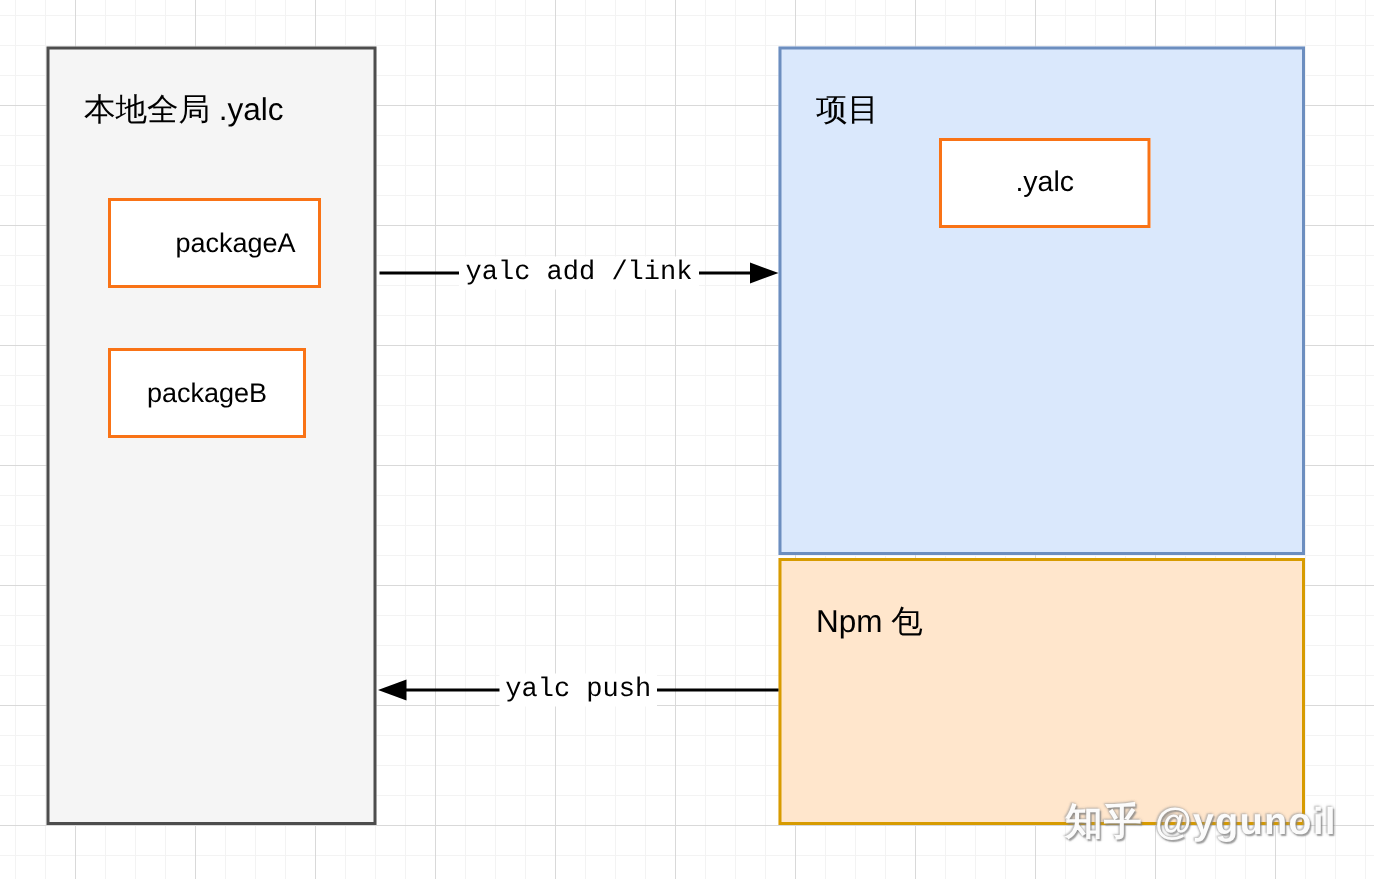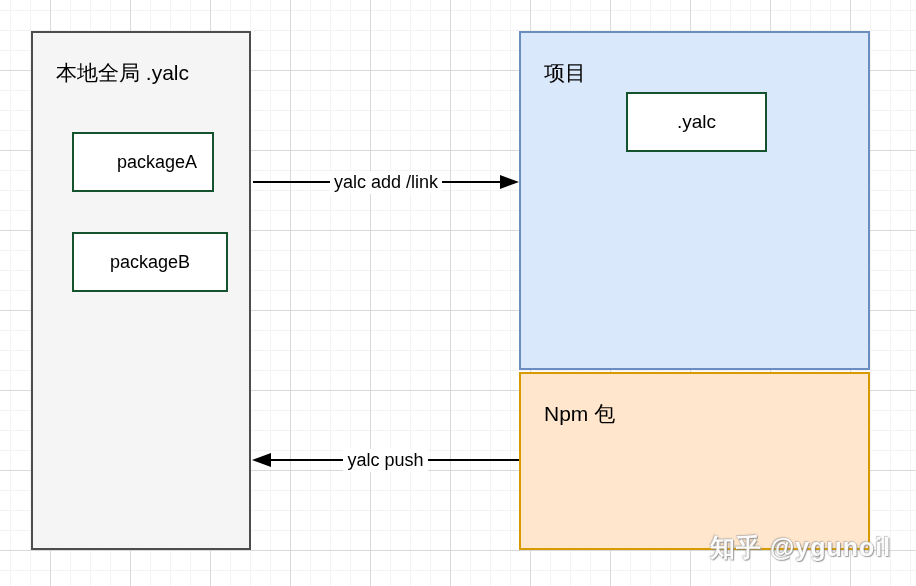--- a/index.html
+++ b/index.html
@@ -47,37 +47,38 @@
     left: 23px; top: 26px;
     font-size: 21px;
     color: #000000;
     white-space: nowrap;
   }
 
   .inner-box {
     position: absolute;
     box-sizing: border-box;
     background: #ffffff;
-    border: 2px solid #14532d;
+    border: 2px solid #f97316;
     display: flex;
     align-items: center;
     justify-content: center;
     font-size: 18px;
     color: #000000;
   }
   .pkg-a { left: 39px; top: 99px;  width: 142px; height: 60px; padding-left: 28px; }
-  .pkg-b { left: 39px; top: 199px; width: 156px; height: 60px; }
+  .pkg-b { left: 39px; top: 199px; width: 132px; height: 60px; }
   .dot-yalc { left: 105px; top: 59px; width: 141px; height: 60px; font-size: 19px; }
 
   .arrow {
     position: absolute;
     height: 28px;
     display: flex;
     align-items: center;
     justify-content: center;
+    font-family: Liberation Mono, monospace;
   }
   .arrow-add  { left: 253px; top: 168px; width: 266px; }
   .arrow-push { left: 252px; top: 446px; width: 267px; }
 
   .arrow .line {
     position: absolute;
     top: 13px;
     height: 2px;
     background: #000000;
   }

